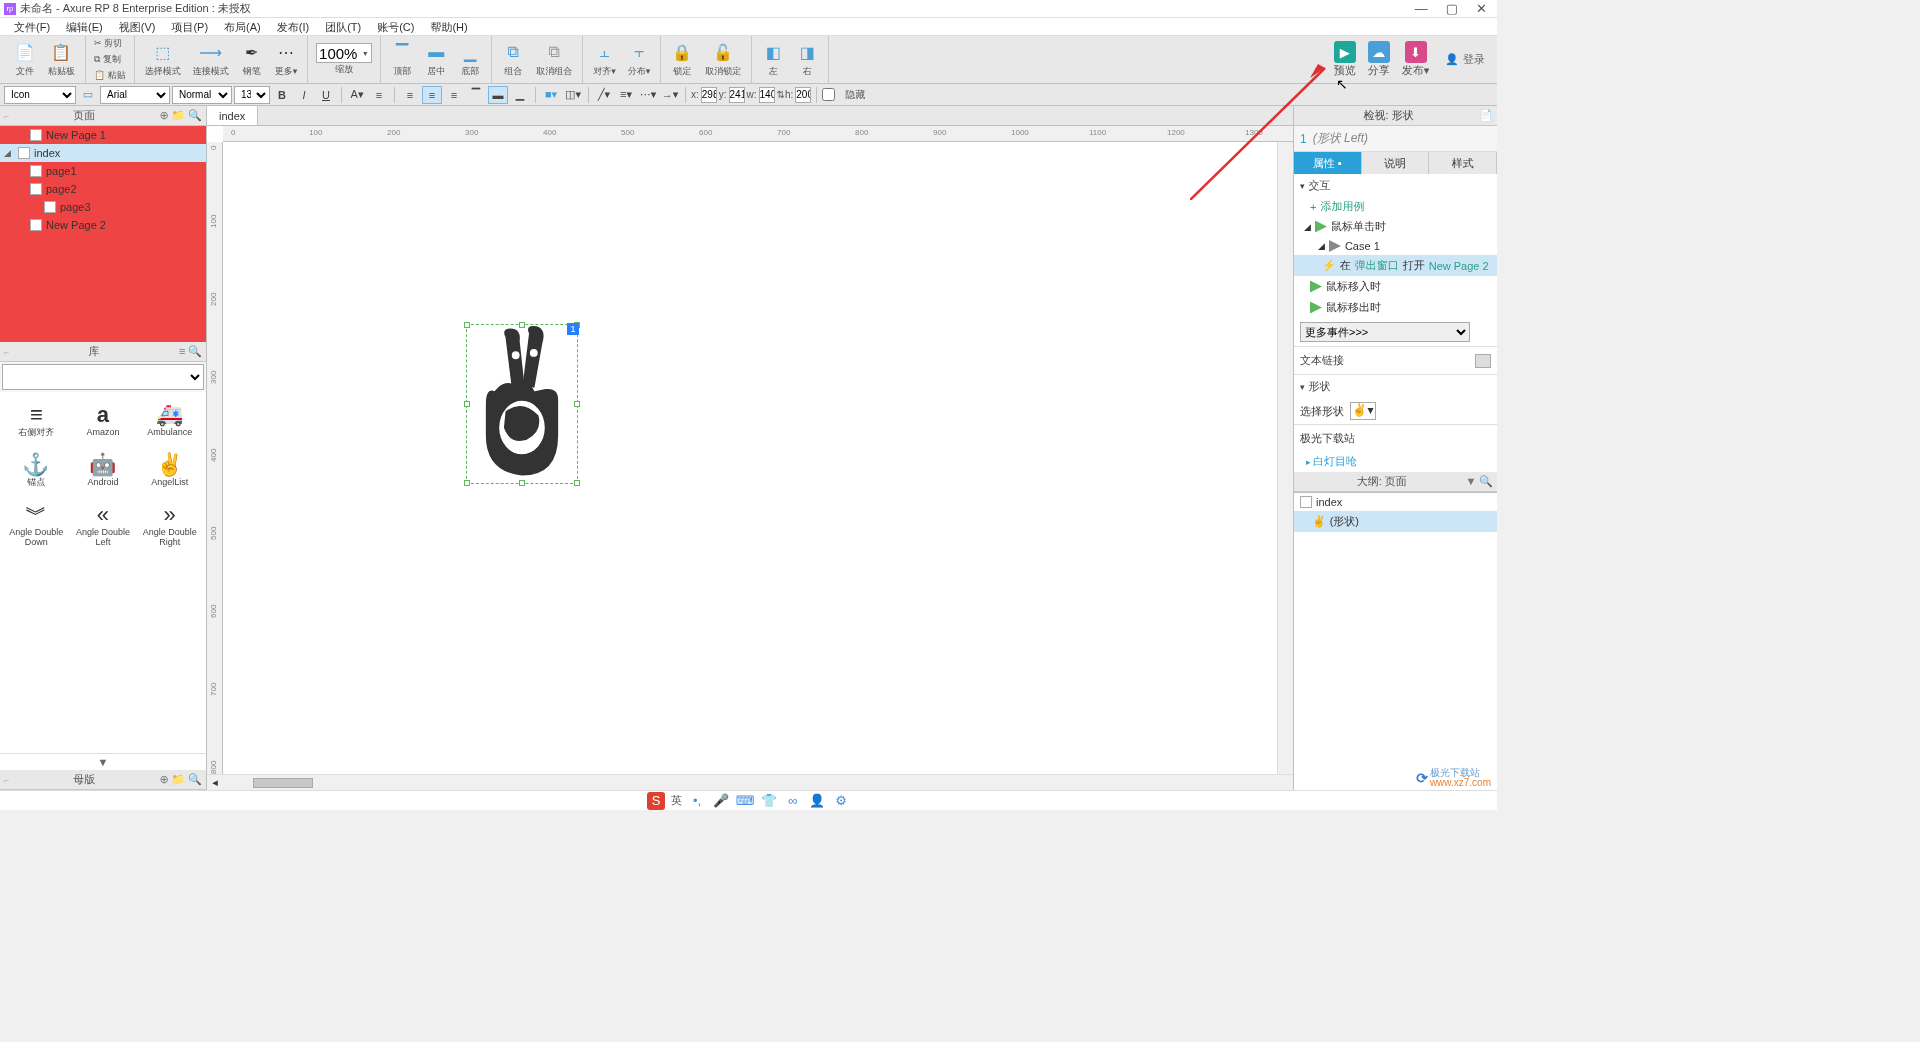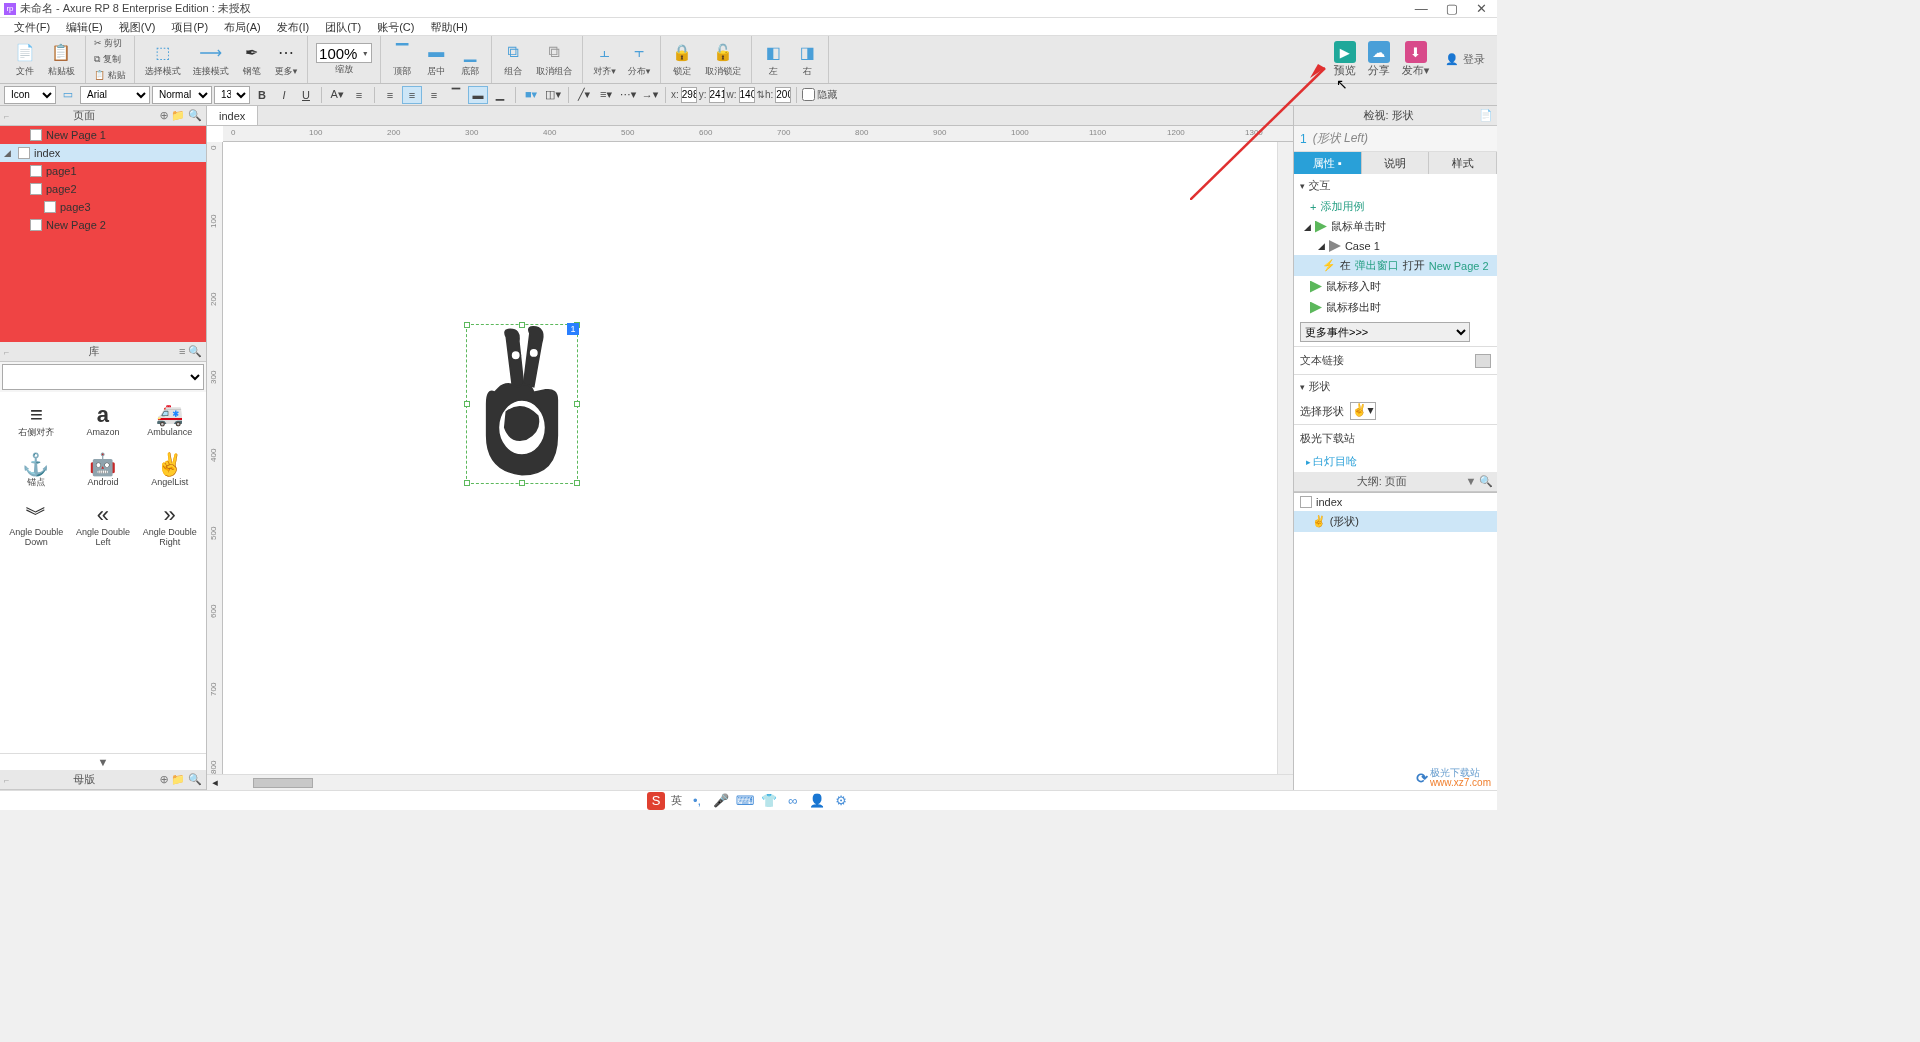--- a/index.html
+++ b/index.html
@@ -230,21 +230,21 @@
         <span class="lbl">发布▾</span>
       </div>
     <div class="login-btn">
         <span>👤</span>
         <span>登录</span>
       </div>
   </div>
 </div>
 
 <div class="format-bar">
-  <select class="fb-select" style="width:52px"><option>Icon</option></select>
+  <select class="fb-select" style="width:72px"><option>Icon</option></select>
   <span class="fb-btn" style="color:#4a9fd8">▭</span>
   <select class="fb-select" style="width:70px"><option>Arial</option></select>
   <select class="fb-select" style="width:60px"><option>Normal</option></select>
   <select class="fb-select" style="width:36px"><option>13</option></select>
   <span class="fb-btn">
       <b>B</b>
     </span>
   <span class="fb-btn">
       <i>I</i>
     </span>
@@ -268,21 +268,21 @@
   <span class="fb-btn">╱▾</span>
   <span class="fb-btn">≡▾</span>
   <span class="fb-btn">⋯▾</span>
   <span class="fb-btn">→▾</span>
   <span class="fb-sep"></span>
   <span class="fb-field">x:<input value="298" style=""></span>
   <span class="fb-field">y:<input value="241" style=""></span>
   <span class="fb-field">w:<input value="140" style=""></span>
   <span class="fb-field">⇅h:<input value="200" style=""></span>
   <span class="fb-sep"></span>
-  <label style="display:flex;align-items:center;gap:2px;font-size:10px;color:#555">
+  <label style="display:flex;align-items:center;gap:10px;font-size:10px;color:#555">
       <input type="checkbox" style="">
       <span>隐藏</span>
     </label>
 </div>
 
 <div class="workspace">
 
   <div class="left-col">
     <div class="panel-header">
       <span style="font-size:9px;color:#aaa">⌐</span>

